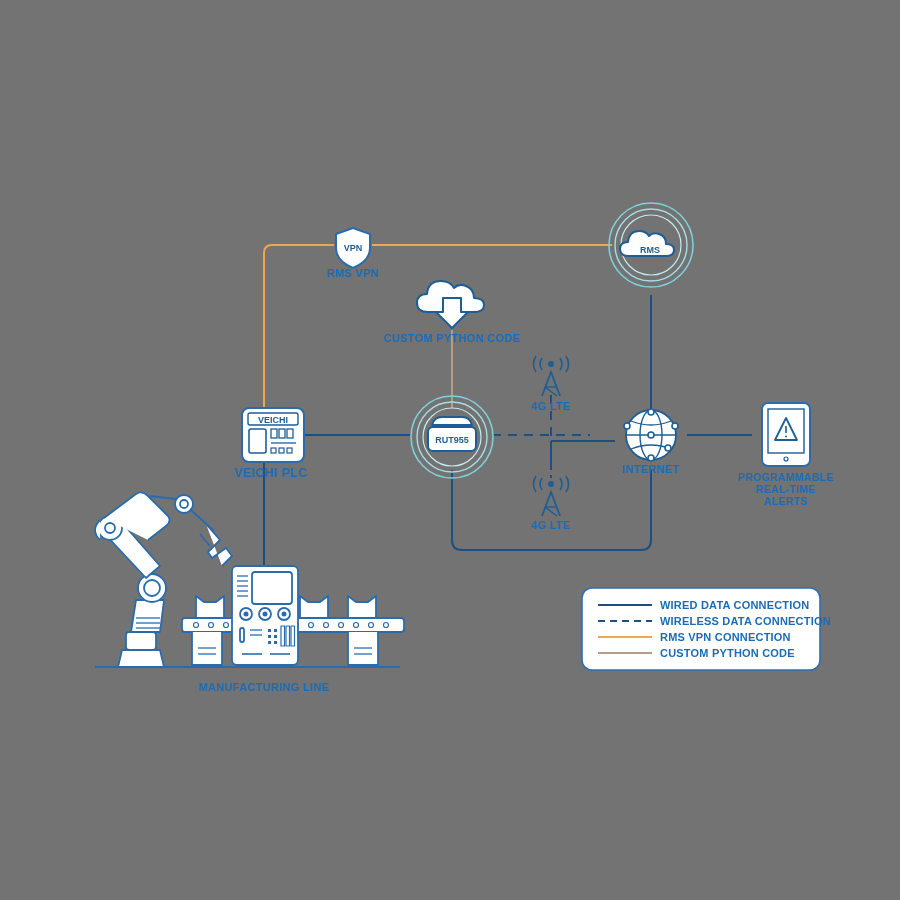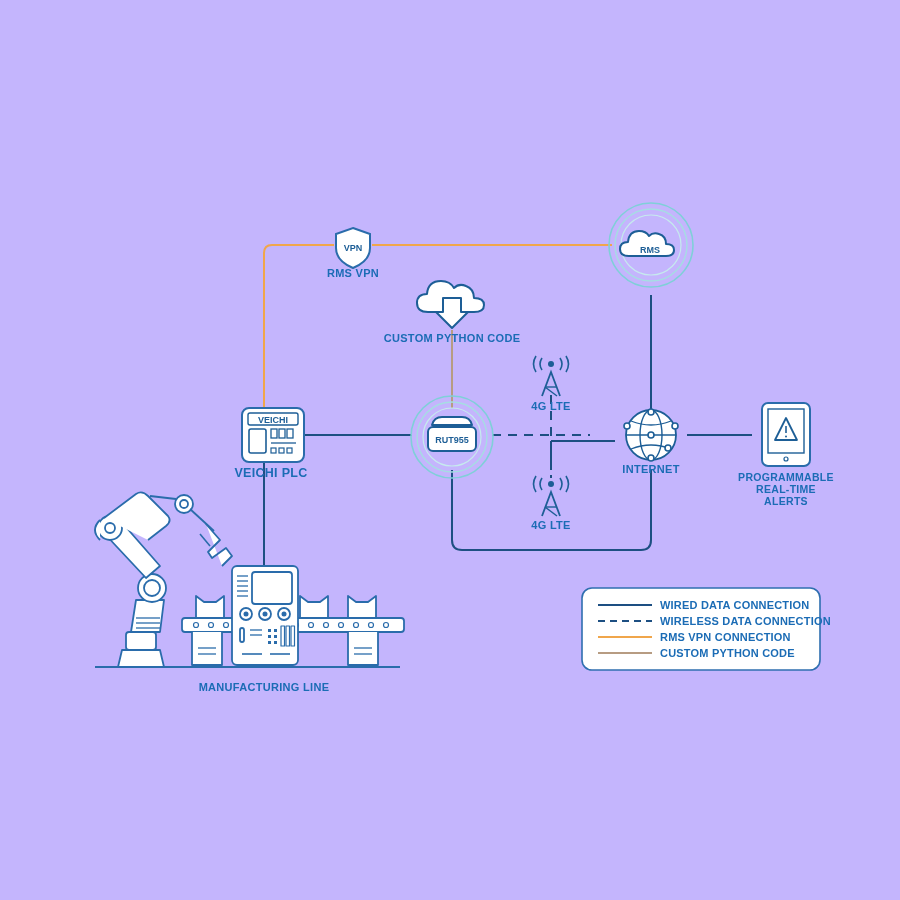--- a/index.html
+++ b/index.html
@@ -10,21 +10,21 @@
   body {
     width: 900px;
     height: 900px;
     font-family: "Liberation Sans", sans-serif;
     overflow: hidden;
   }
   #stage {
     position: relative;
     width: 900px;
     height: 900px;
-    background: #c4b5fd;
+    background: #737373;
   }
   #diagram {
     position: absolute;
     inset: 0;
     width: 900px;
     height: 900px;
   }
   .node-label {
     font-family: "Liberation Sans", sans-serif;
     font-weight: bold;

